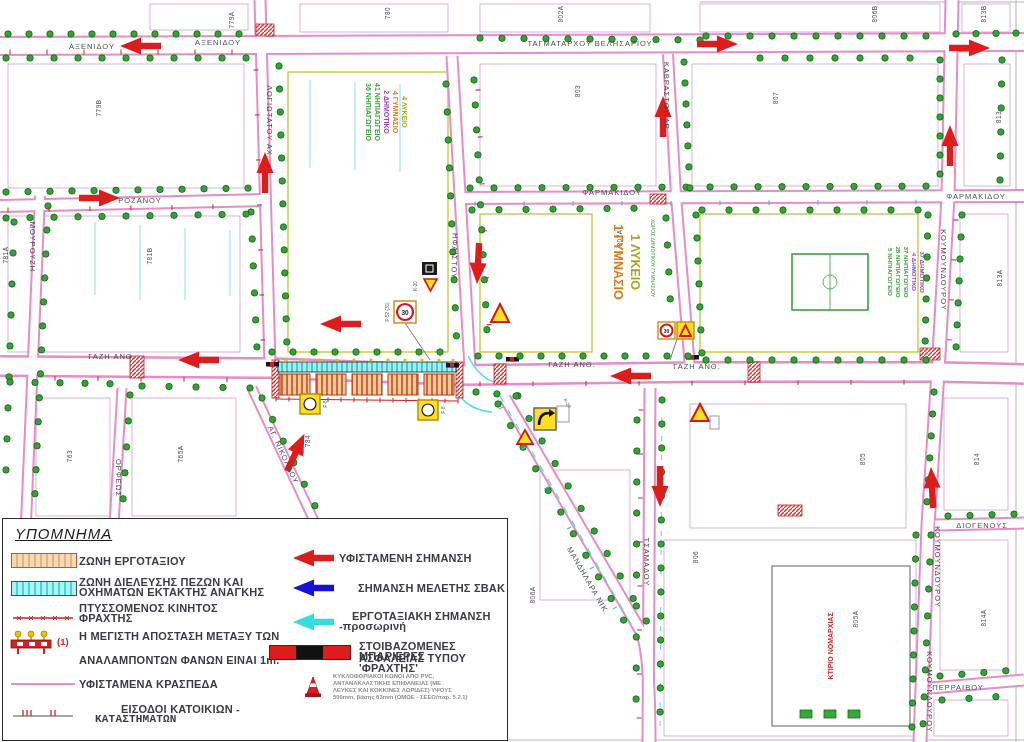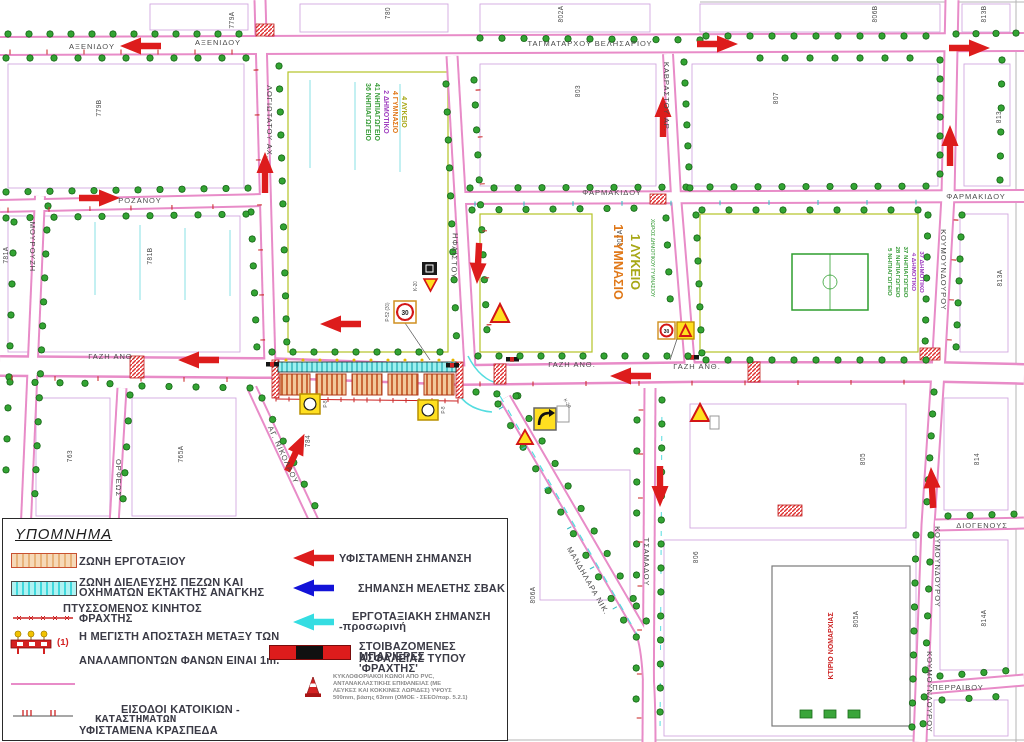--- a/index.html
+++ b/index.html
@@ -809,21 +809,21 @@
           <line x1="2" y1="5" x2="62" y2="5" stroke="#cc2222" stroke-width="1.3"></line>
       <g stroke="#cc2222" stroke-width="1">
         <path d="M6,3 L10,7 M6,7 L10,3"></path>
             <path d="M18,3 L22,7 M18,7 L22,3"></path>
             <path d="M30,3 L34,7 M30,7 L34,3"></path>
         <path d="M42,3 L46,7 M42,7 L46,3"></path>
             <path d="M54,3 L58,7 M54,7 L58,3"></path>
       </g>
         </svg>
   </div>
-  <div class="li-label" style="left:60px;top:84px;text-align:center;">ΠΤΥΣΣΟΜΕΝΟΣ ΚΙΝΗΤΟΣ</div>
+  <div class="li-label" style="left:76px;top:84px;text-align:center;">ΠΤΥΣΣΟΜΕΝΟΣ ΚΙΝΗΤΟΣ</div>
   <div class="li-label" style="left:76px;top:94px;">ΦΡΑΧΤΗΣ</div>
 
   <div class="li-sym" style="left:6px;top:110px;">
     <svg width="44" height="26">
       <g stroke="#8a6a22" stroke-width="1">
             <line x1="9" y1="7" x2="9" y2="11"></line>
             <line x1="22" y1="7" x2="22" y2="11"></line>
             <line x1="35" y1="7" x2="35" y2="11"></line>
           </g>
       <g fill="#f2c200" stroke="#a88400" stroke-width="0.8">
@@ -841,21 +841,21 @@
             <line x1="9" y1="19" x2="9" y2="25"></line>
             <line x1="35" y1="19" x2="35" y2="25"></line>
           </g>
     </svg>
   </div>
   <div class="one-red" style="left:54px;top:117px;">(1)</div>
   <div class="li-label" style="left:76px;top:112px;">Η ΜΕΓΙΣΤΗ ΑΠΟΣΤΑΣΗ ΜΕΤΑΞΥ ΤΩΝ</div>
   <div class="li-label" style="left:76px;top:136px;">ΑΝΑΛΑΜΠΟΝΤΩΝ ΦΑΝΩΝ ΕΙΝΑΙ 1m.</div>
 
   <div class="li-sym curbline" style="left:8px;top:164px;"></div>
-  <div class="li-label" style="left:76px;top:160px;margin-top:46px;">ΥΦΙΣΤΑΜΕΝΑ ΚΡΑΣΠΕΔΑ</div>
+  <div class="li-label" style="left:76px;top:160px;">ΥΦΙΣΤΑΜΕΝΑ ΚΡΑΣΠΕΔΑ</div>
 
   <div class="li-sym" style="left:8px;top:186px;">
     <svg width="64" height="12">
           <line x1="2" y1="9" x2="62" y2="9" stroke="#8a8a8a" stroke-width="1.3"></line>
       <g stroke="#cc2222" stroke-width="1.3">
         <line x1="12" y1="3" x2="12" y2="9"></line>
             <line x1="16" y1="3" x2="16" y2="9"></line>
             <line x1="20" y1="3" x2="20" y2="9"></line>
         <line x1="40" y1="3" x2="40" y2="9"></line>
             <line x1="44" y1="3" x2="44" y2="9"></line>

